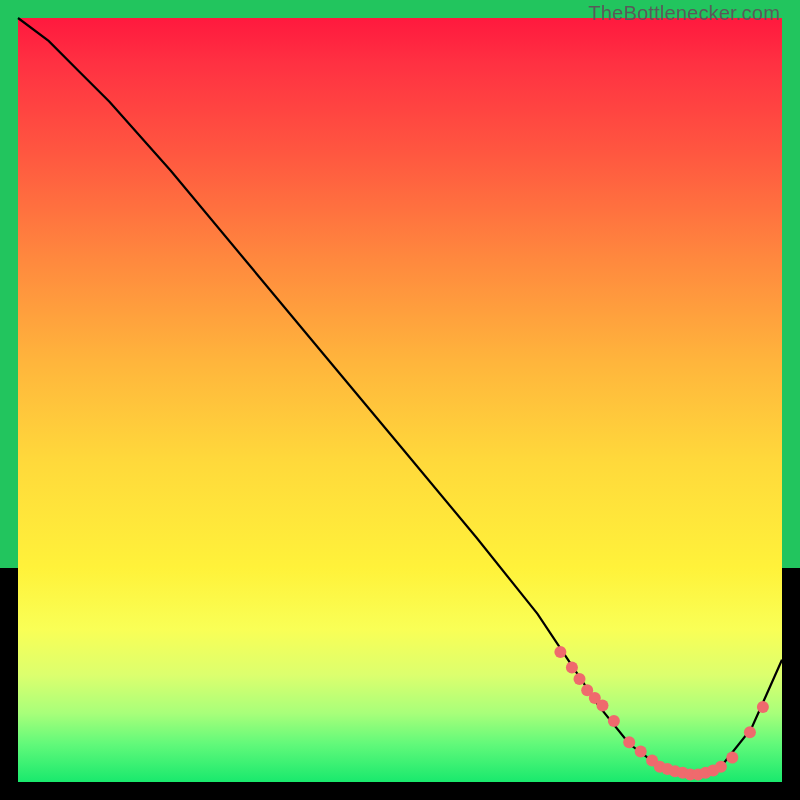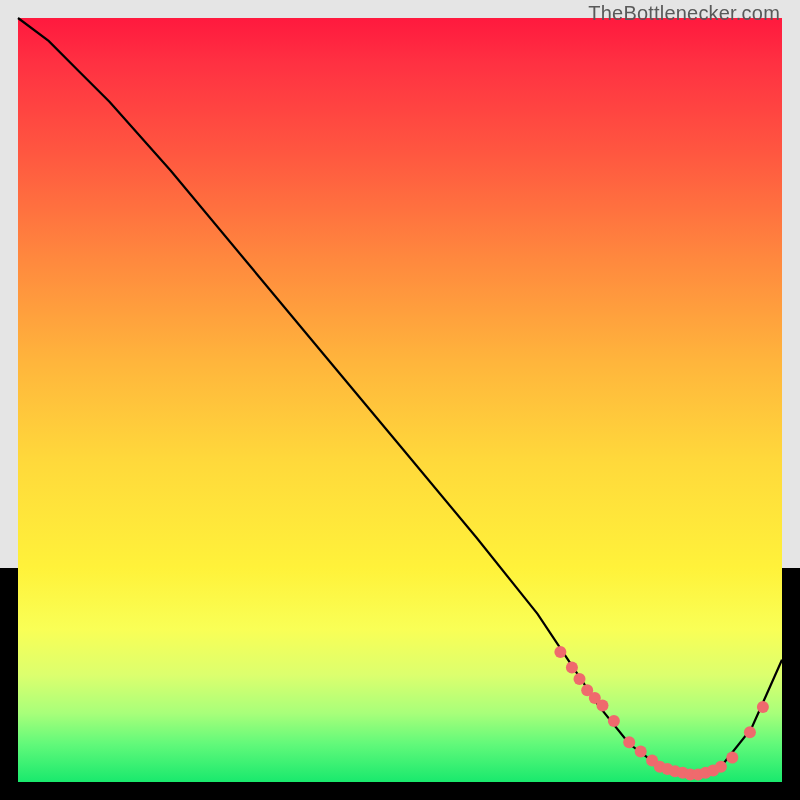--- a/index.html
+++ b/index.html
@@ -8,21 +8,21 @@
     width: 800px;
     height: 800px;
     overflow: hidden;
     background: #000;
     font-family: Arial, Helvetica, sans-serif;
   }
   .frame {
     position: relative;
     width: 800px;
     height: 568px;
-    background: #e5e5e5;
+    background: #22c55e;
   }
   .plot-area {
     position: absolute;
     left: 18px;
     top: 18px;
     width: 764px;
     height: 764px;
     
     background: linear-gradient(
       to bottom,

